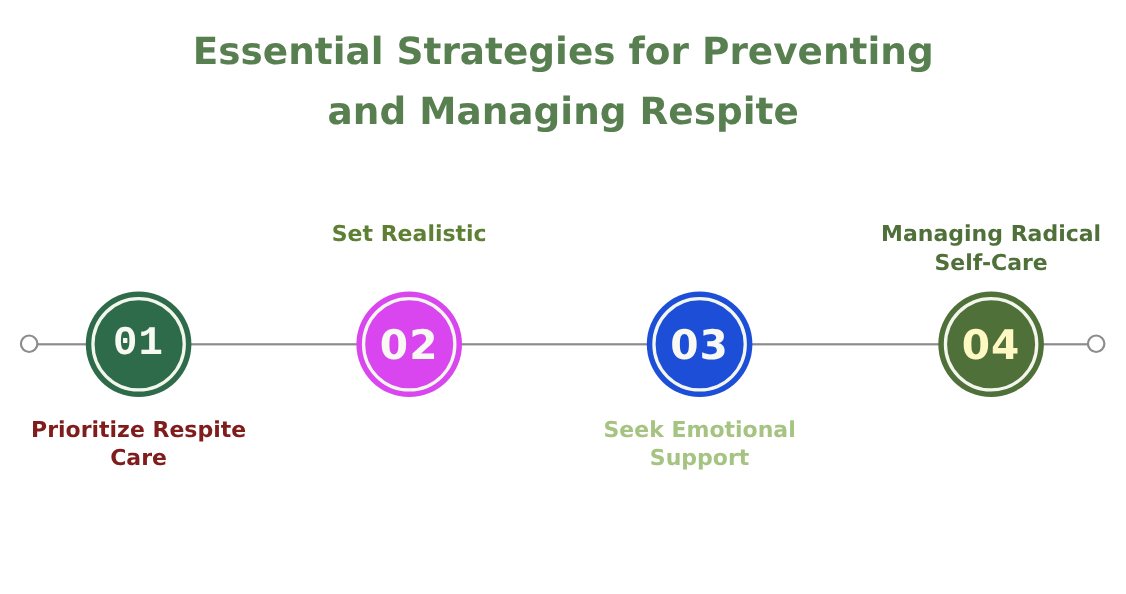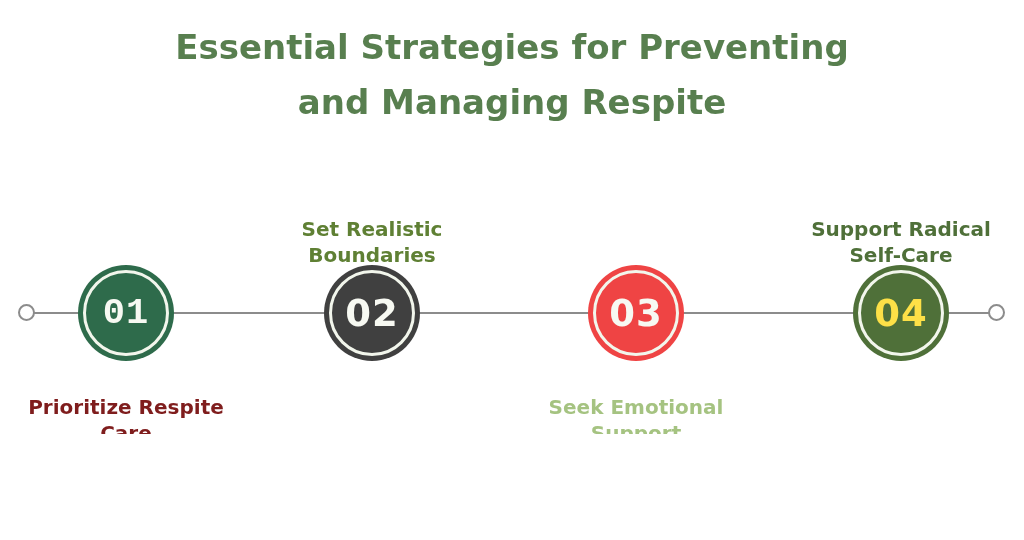--- a/index.html
+++ b/index.html
@@ -75,21 +75,20 @@
 
   .step-label {
     position: absolute;
     left: 0;
     width: 240px;
     transform: translateX(-50%);
     text-align: center;
     font-size: 20px;
     font-weight: 700;
     line-height: 1.32;
-    margin-top: 17px;
   }
   .step-label.above { top: 199px; }
   .step-label.below { top: 377px; }
   .lbl-line { display: block; }
 </style>
 </head>
 <body>
 
 <div class="canvas" style="background-color: rgb(255, 255, 255);">
 
@@ -107,45 +106,44 @@
       <div class="inner-ring" style="border-color: rgb(242, 246, 236);"></div>
       <span class="num" style="color: rgb(247, 249, 242); font-family: Liberation Mono, monospace;">01</span>
     </div>
     <div class="step-label below" style="color: #7f1d1d;">
       <span class="lbl-line">Prioritize Respite</span>
       <span class="lbl-line">Care</span>
     </div>
   </div>
 
   <div class="step s2">
-    <div class="circle" style="background-color: #404040;">
+    <div class="circle" style="background-color: #d946ef;">
       <div class="inner-ring" style="border-color: rgb(242, 246, 236);"></div>
       <span class="num" style="color: rgb(247, 249, 242);">02</span>
     </div>
     <div class="step-label above" style="color: rgb(95, 128, 52);">
       <span class="lbl-line">Set Realistic</span>
-      <span class="lbl-line">Boundaries</span>
     </div>
   </div>
 
   <div class="step s3">
-    <div class="circle" style="background-color: #ef4444;">
+    <div class="circle" style="background-color: #1d4ed8;">
       <div class="inner-ring" style="border-color: rgb(242, 246, 236);"></div>
       <span class="num" style="color: rgb(247, 249, 242);">03</span>
     </div>
     <div class="step-label below" style="color: rgb(165, 195, 129);">
       <span class="lbl-line">Seek Emotional</span>
       <span class="lbl-line">Support</span>
     </div>
   </div>
 
   <div class="step s4">
     <div class="circle" style="background-color: rgb(79, 112, 57);">
       <div class="inner-ring" style="border-color: rgb(242, 246, 236);"></div>
-      <span class="num" style="color: #fde047;">04</span>
+      <span class="num" style="color: #fef9c3;">04</span>
     </div>
     <div class="step-label above" style="color: rgb(79, 112, 57);">
-      <span class="lbl-line">Support Radical</span>
+      <span class="lbl-line">Managing Radical</span>
       <span class="lbl-line">Self-Care</span>
     </div>
   </div>
 
 </div>
 
 </body></html>

